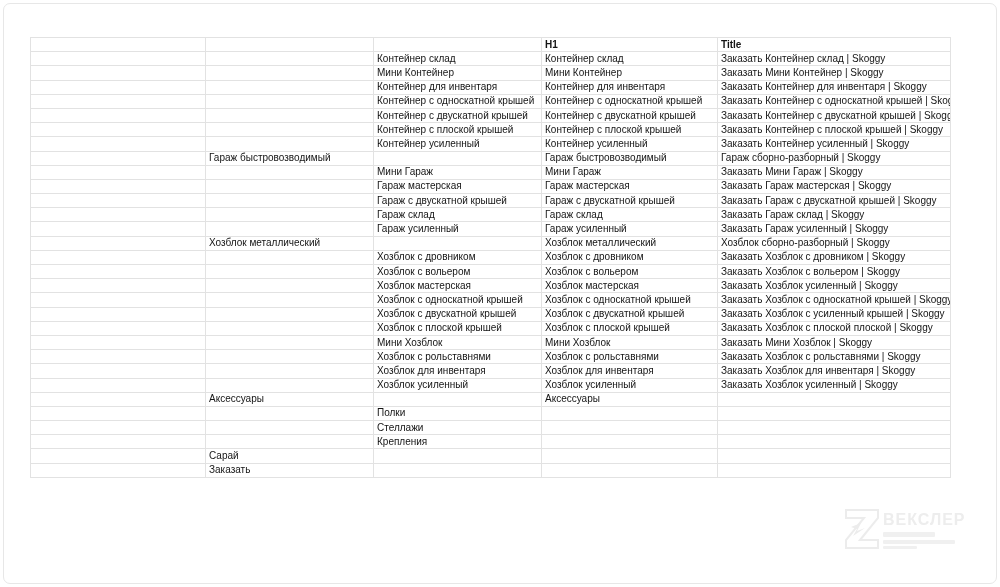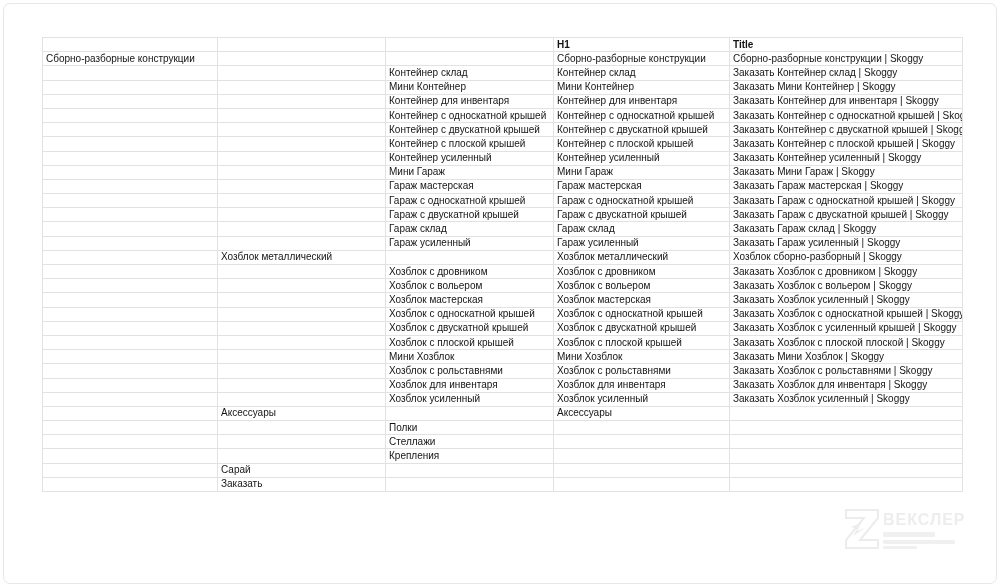--- a/index.html
+++ b/index.html
@@ -10,21 +10,21 @@
     position:relative;
     overflow:hidden;
   }
   .frame {
     position:absolute; inset:3px;
     border:1px solid #e7e7e7;
     border-radius:7px;
     pointer-events:none;
   }
   table.sheet {
-    position:absolute; left:42px; top:37px;
+    position:absolute; left:30px; top:37px;
     border-collapse:collapse;
     table-layout:fixed;
     width:920px;
     border-radius:8px;
   }
   table.sheet td {
     border:1px solid #e2e2e2;
     height:13.2px;
     padding:0 2px 0 3px;
     font-size:10px;
@@ -76,27 +76,20 @@
     <tr>
       <td></td>
       <td></td>
       <td></td>
       <td>H1</td>
       <td>Title</td>
     </tr>
   </thead>
   <tbody>
       <tr>
-        <td>Сборно-разборные конструкции</td>
-        <td></td>
-        <td></td>
-        <td>Сборно-разборные конструкции</td>
-        <td>Сборно-разборные конструкции | Skoggy</td>
-      </tr>
-      <tr>
         <td></td>
         <td></td>
         <td>Контейнер склад</td>
         <td>Контейнер склад</td>
         <td>Заказать Контейнер склад | Skoggy</td>
       </tr>
       <tr>
         <td></td>
         <td></td>
         <td>Мини Контейнер</td>
@@ -133,38 +126,38 @@
       </tr>
       <tr>
         <td></td>
         <td></td>
         <td>Контейнер усиленный</td>
         <td>Контейнер усиленный</td>
         <td>Заказать Контейнер усиленный | Skoggy</td>
       </tr>
       <tr>
         <td></td>
+        <td>Гараж быстровозводимый</td>
+        <td></td>
+        <td>Гараж быстровозводимый</td>
+        <td>Гараж сборно-разборный | Skoggy</td>
+      </tr>
+      <tr>
+        <td></td>
         <td></td>
         <td>Мини Гараж</td>
         <td>Мини Гараж</td>
         <td>Заказать Мини Гараж | Skoggy</td>
       </tr>
       <tr>
         <td></td>
         <td></td>
         <td>Гараж мастерская</td>
         <td>Гараж мастерская</td>
         <td>Заказать Гараж мастерская | Skoggy</td>
-      </tr>
-      <tr>
-        <td></td>
-        <td></td>
-        <td>Гараж с односкатной крышей</td>
-        <td>Гараж с односкатной крышей</td>
-        <td>Заказать Гараж с односкатной крышей | Skoggy</td>
       </tr>
       <tr>
         <td></td>
         <td></td>
         <td>Гараж с двускатной крышей</td>
         <td>Гараж с двускатной крышей</td>
         <td>Заказать Гараж с двускатной крышей | Skoggy</td>
       </tr>
       <tr>
         <td></td>

